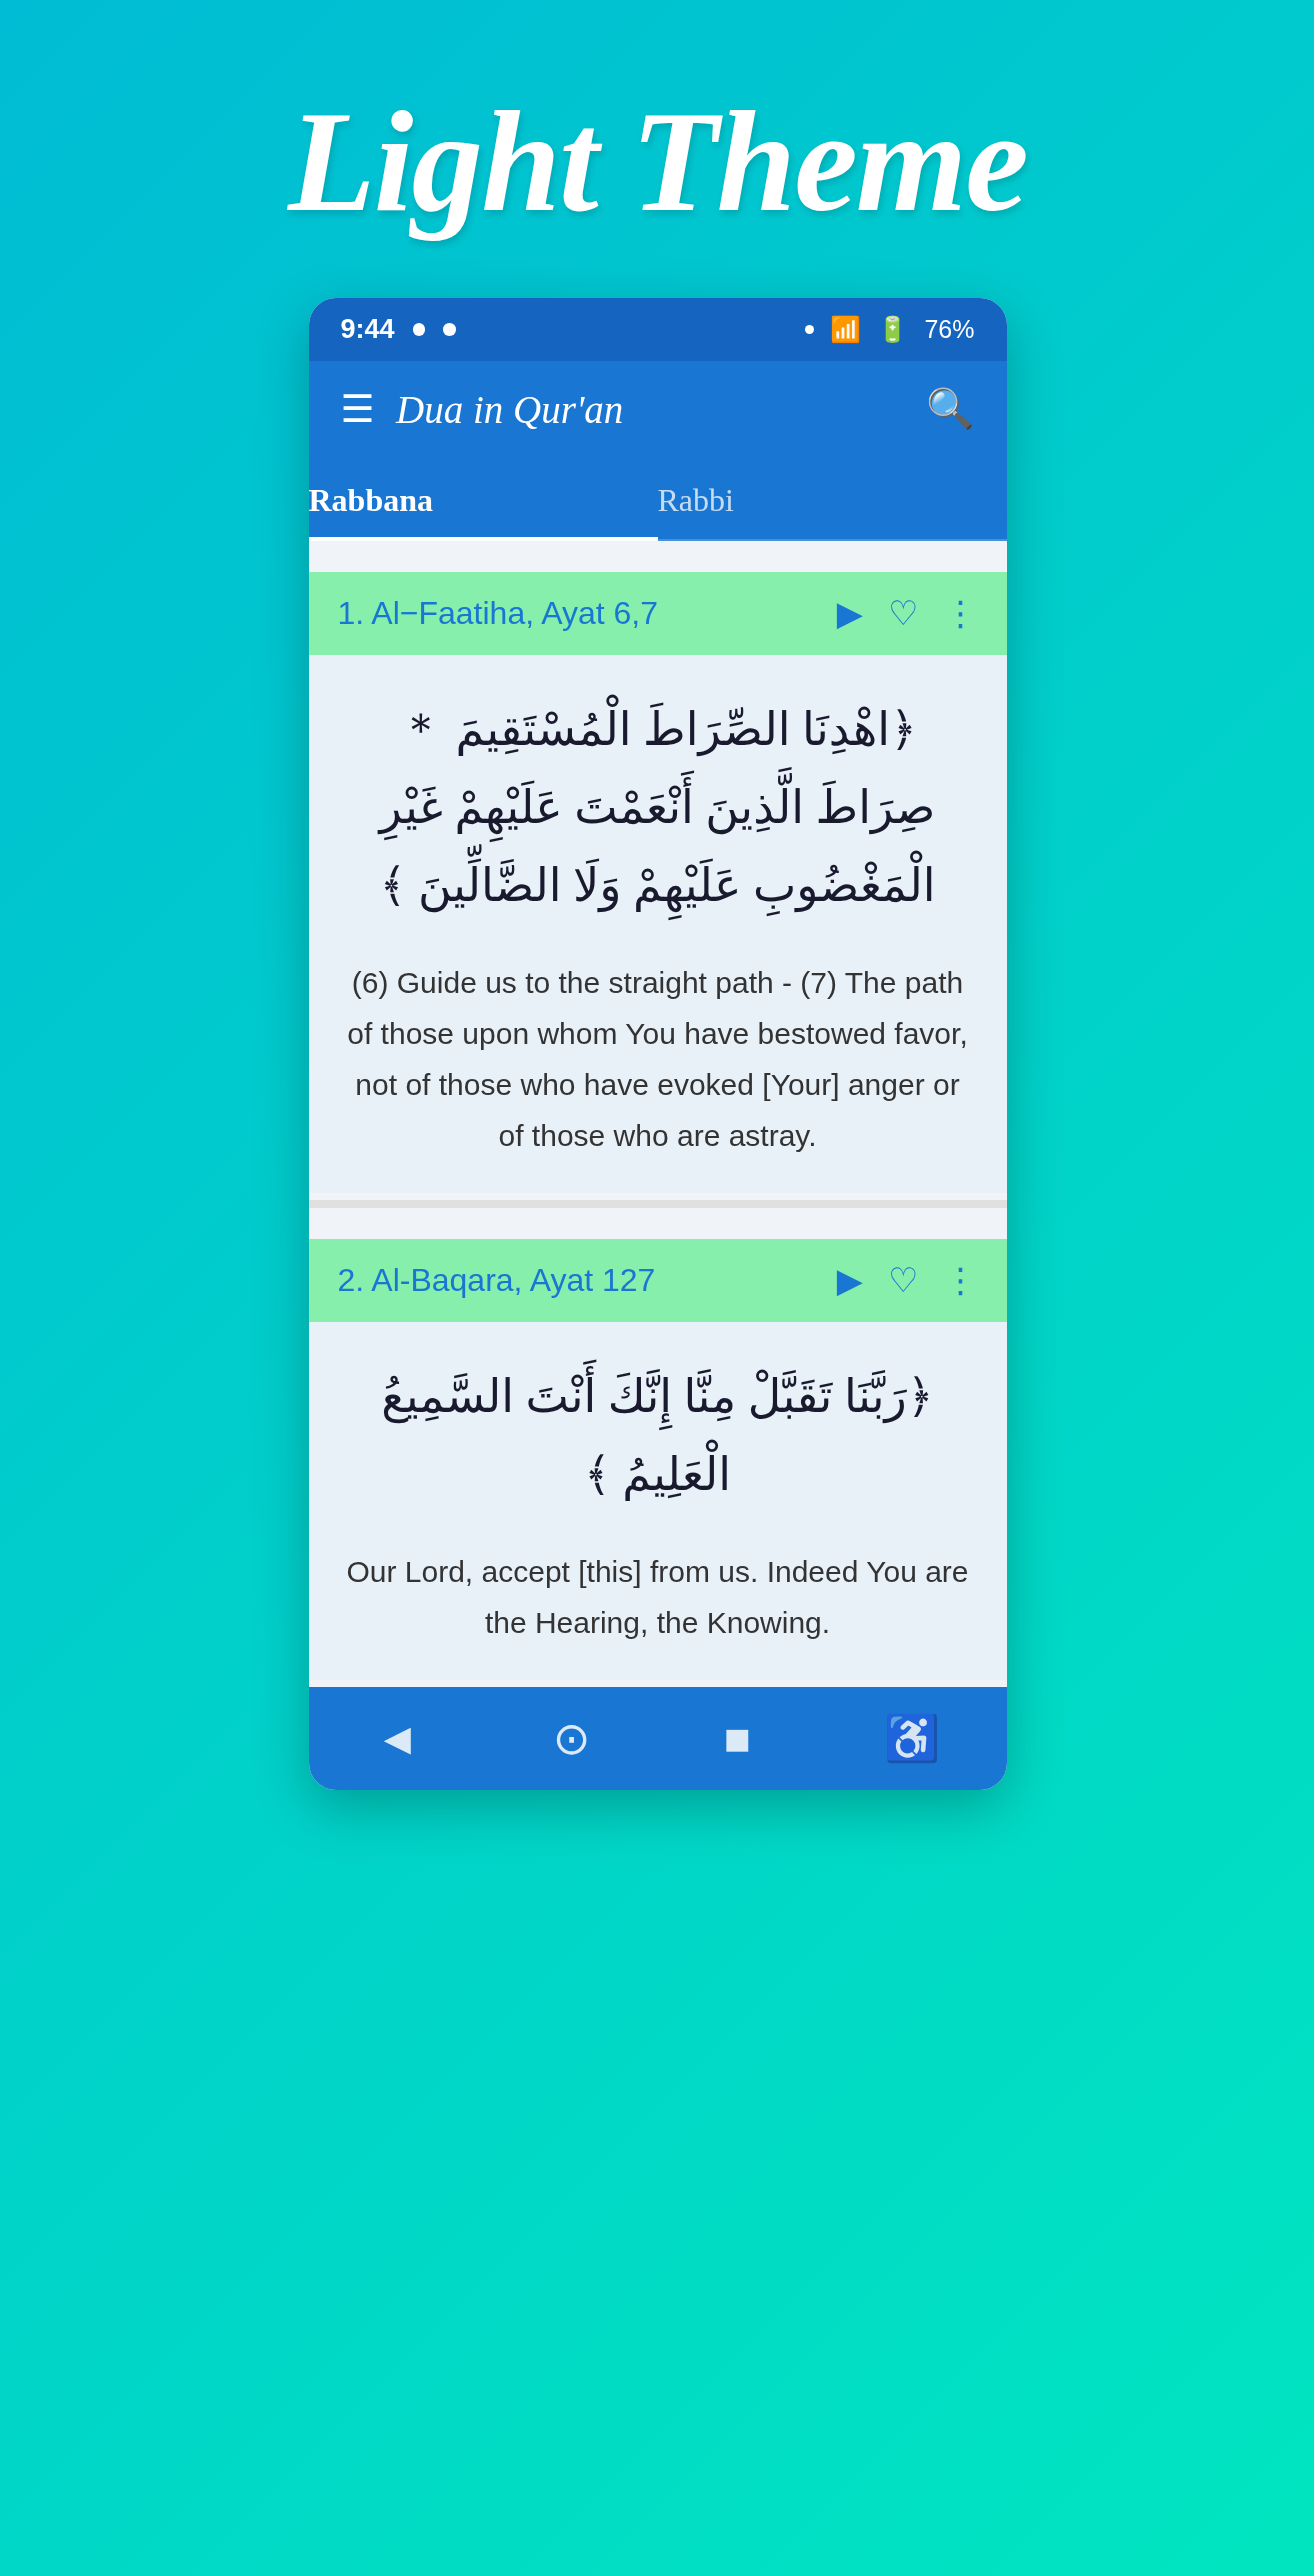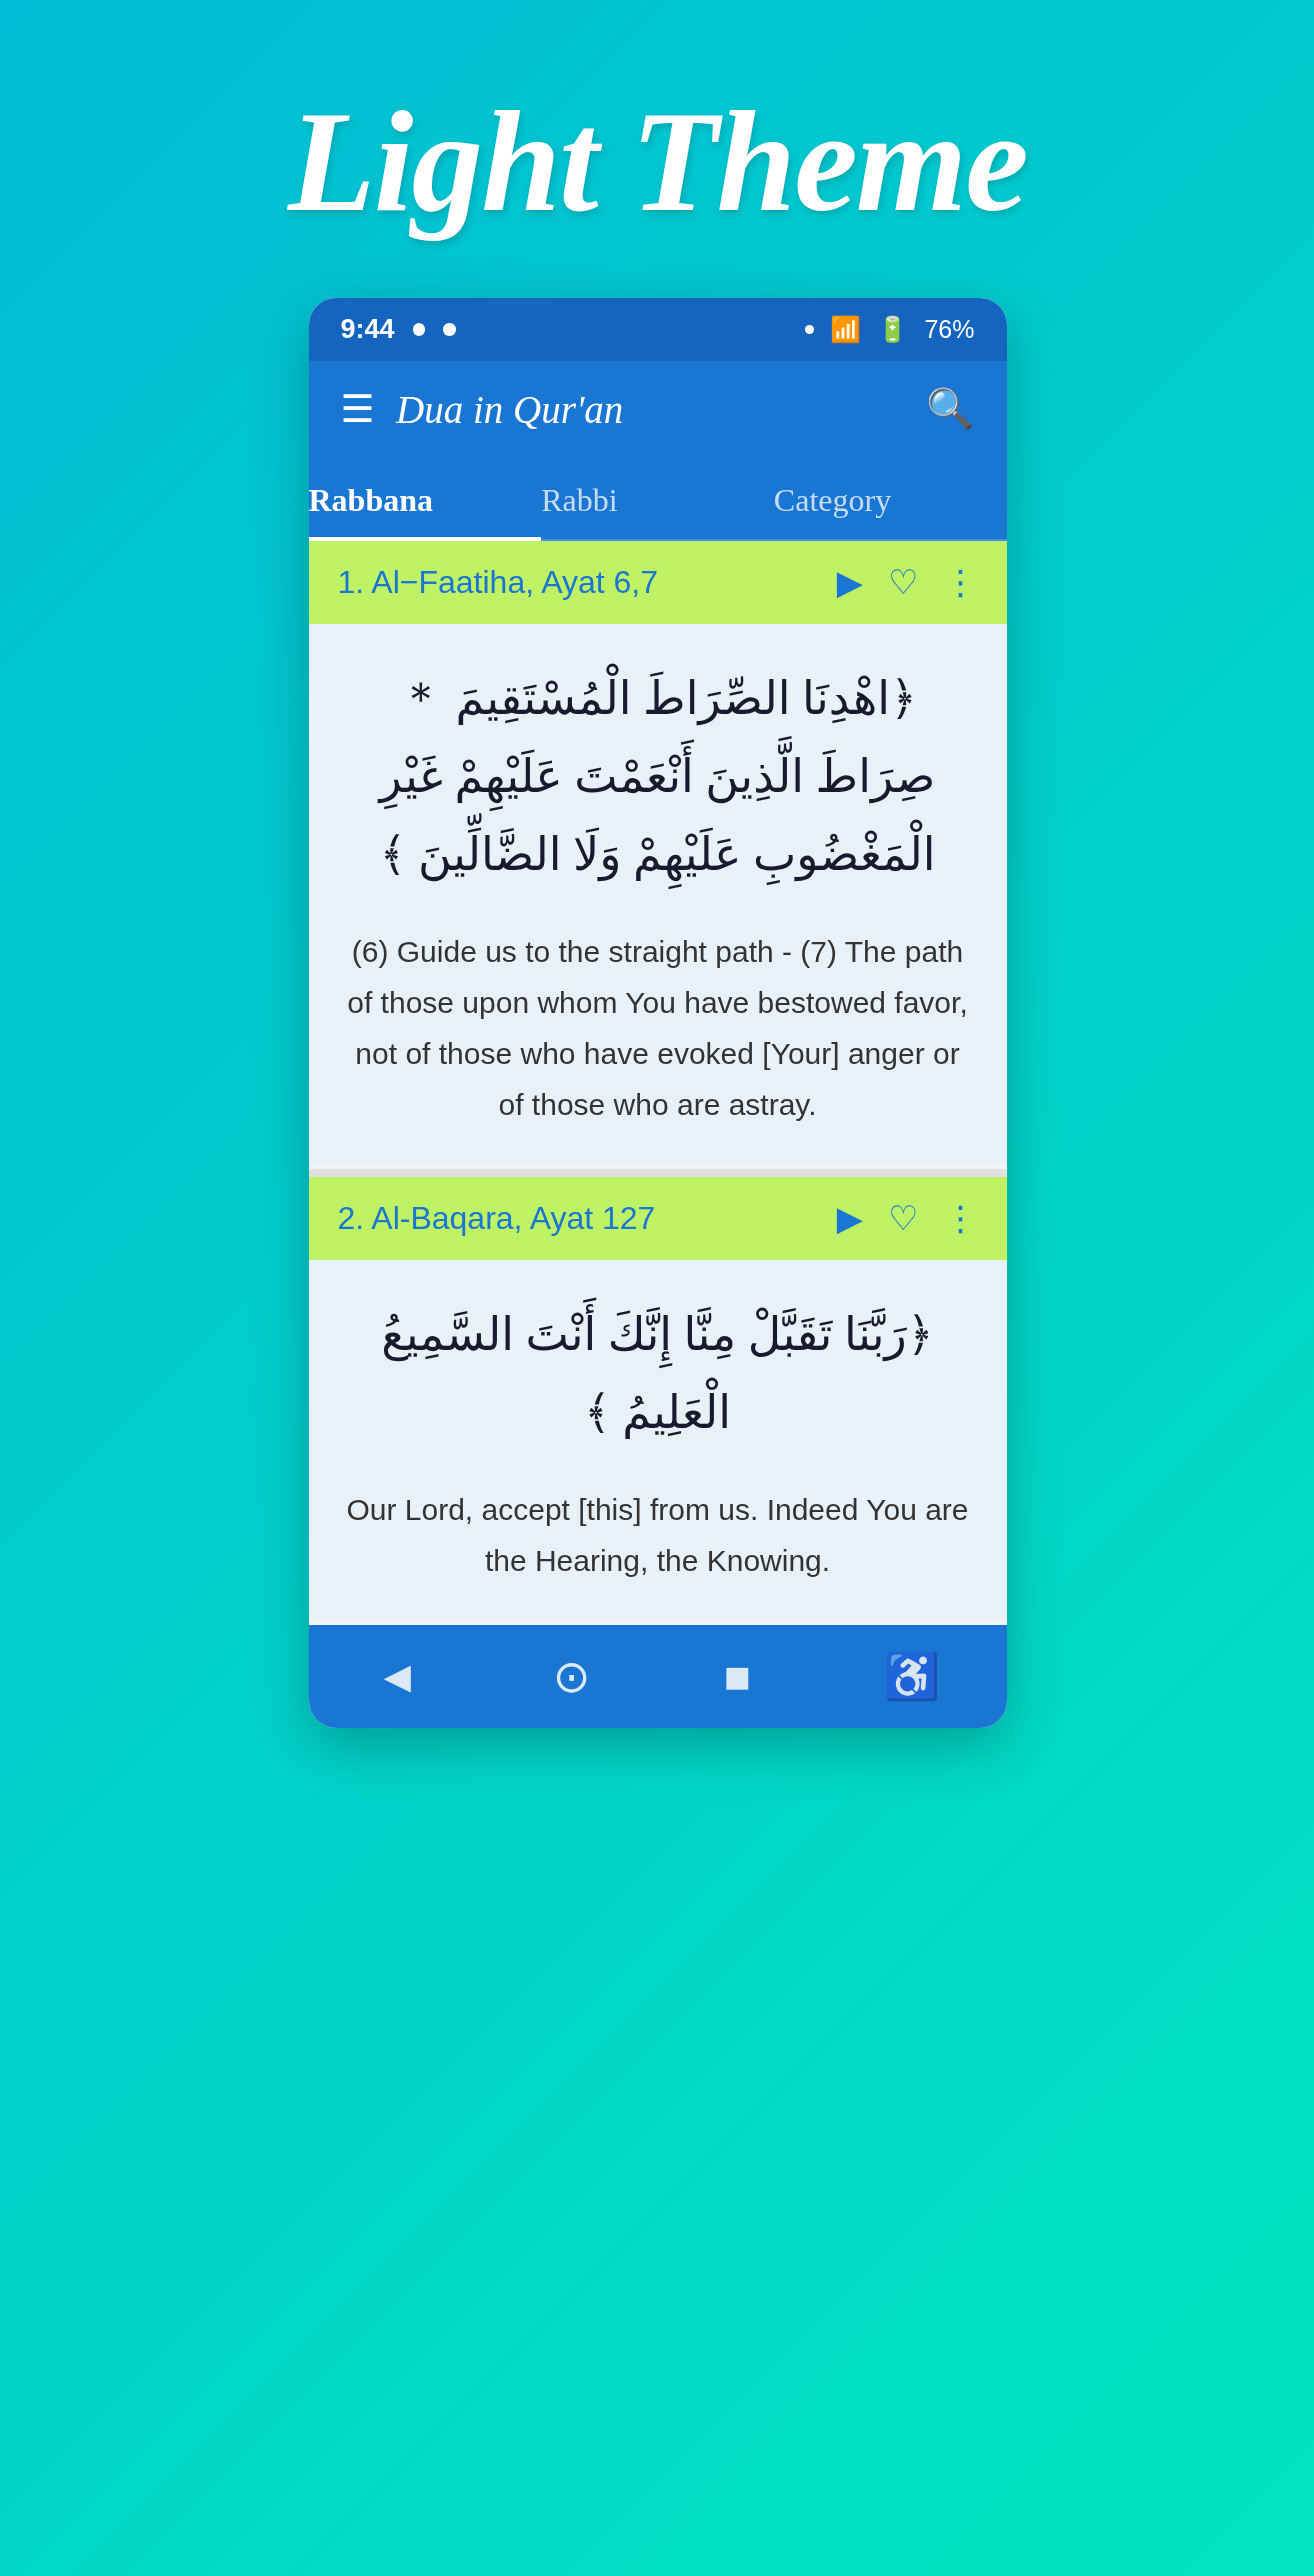--- a/index.html
+++ b/index.html
@@ -159,22 +159,23 @@
     .content-area {
       background: #f0f4f8;
       flex: 1;
       overflow: hidden;
       display: flex;
       flex-direction: column;
     }
 
     
     .dua-item {
-      background: #bef264;
+      background: #86efac;
       margin-bottom: 7.2px;
+      margin-top: 31px;
     }
 
     .dua-header {
       display: flex;
       align-items: center;
       padding: 21.5px 29px;
       gap: 18px;
     }
 
     .dua-title {
@@ -293,23 +294,20 @@
     </div>
     <span class="search-icon">🔍</span>
   </div>
 
   <div class="tabs-bar">
     <div class="tab active">
       <span>Rabbana</span>
     </div>
     <div class="tab">
       <span>Rabbi</span>
-    </div>
-    <div class="tab">
-      <span>Category</span>
     </div>
   </div>
 
   <div class="content-area">
 
     <div class="dua-item">
       <div class="dua-header">
         <span class="dua-title">1. Al−Faatiha, Ayat 6,7</span>
         <div class="dua-actions">
           <span class="play-btn">▶</span>

